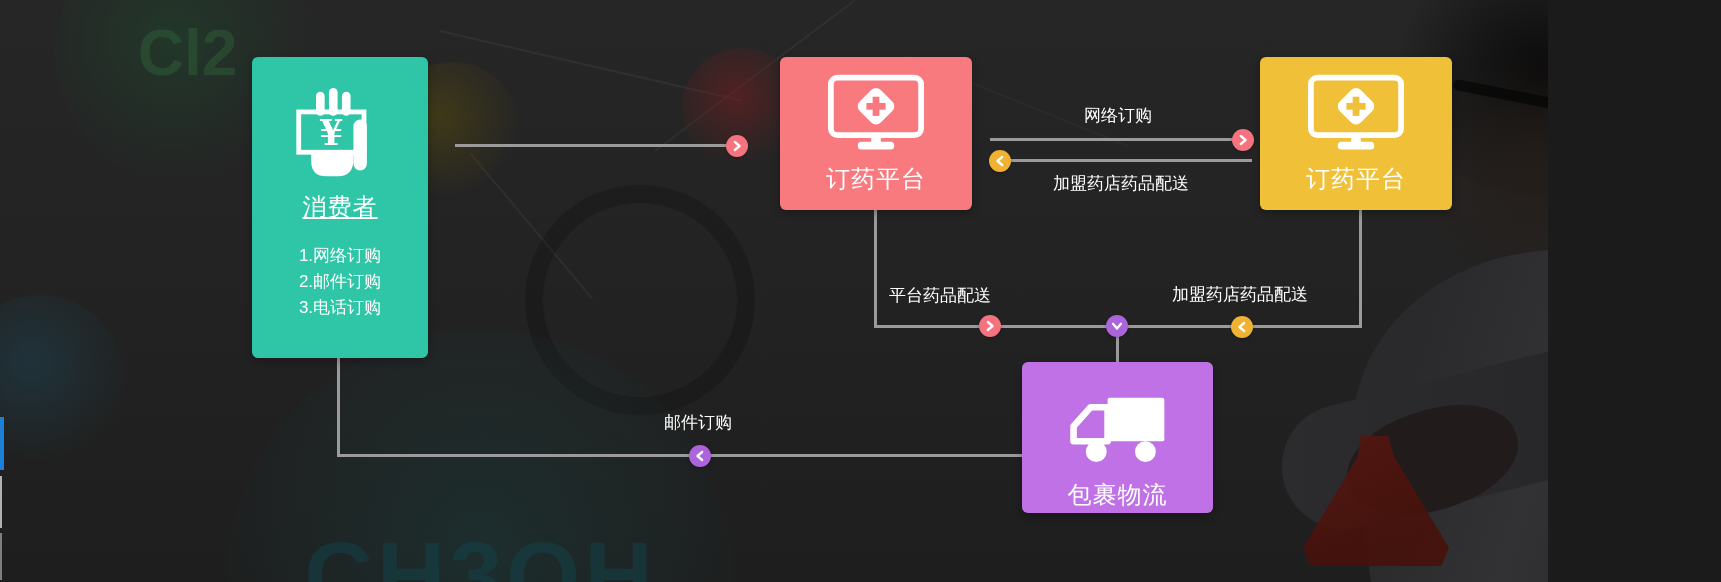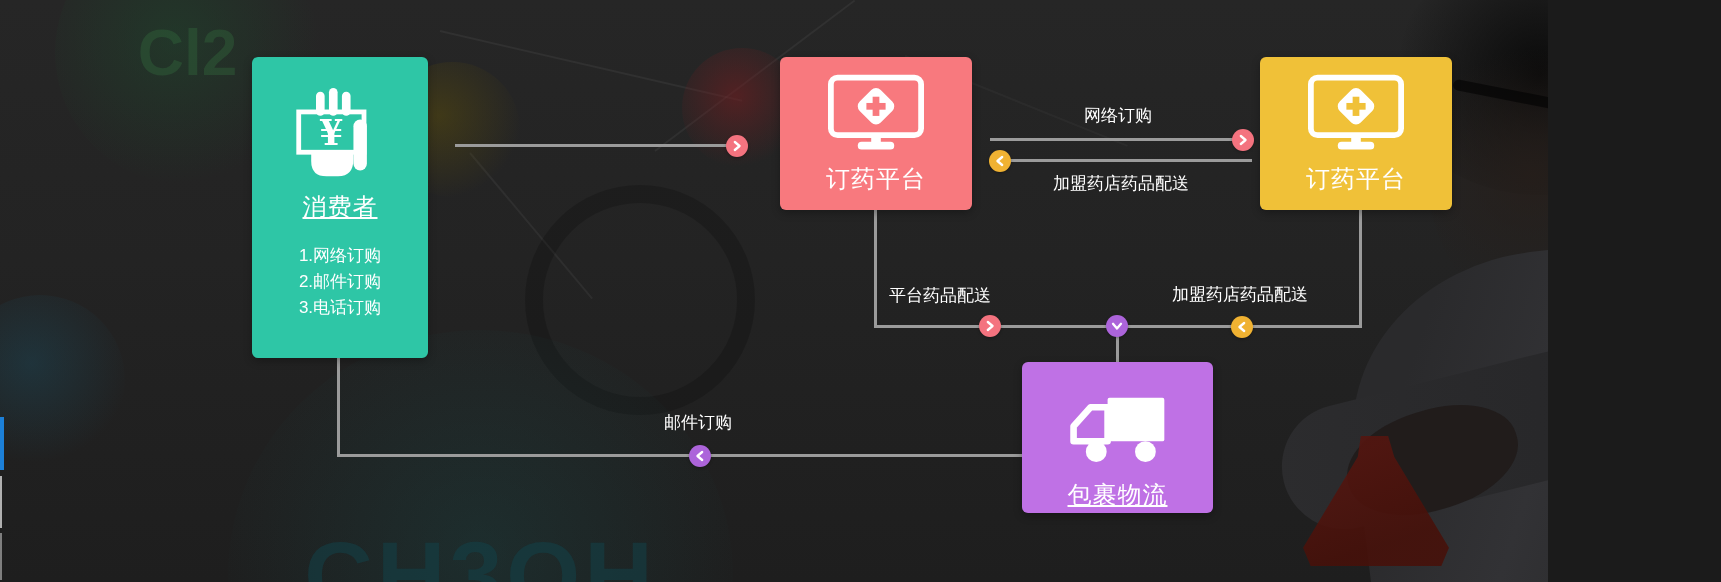--- a/index.html
+++ b/index.html
@@ -66,21 +66,21 @@
   .n-consumer { left:252px; top:57px; width:176px; height:301px; background:#2EC6A6; --nc:#2EC6A6; }
   .n-platform-l { left:780px; top:57px; width:192px; height:153px; background:#F8797E; --nc:#F8797E; }
   .n-platform-r { left:1260px; top:57px; width:192px; height:153px; background:#F0C138; --nc:#F0C138; }
   .n-logistics { left:1022px; top:362px; width:191px; height:151px; background:#BF71E5; --nc:#BF71E5; }
   .n-consumer .icon { margin-top:30px; }
   .n-consumer .node-title { margin-top:10px;text-decoration:underline; }
   .order-list { list-style:none; margin-top:20px; text-align:center; font-size:17px; line-height:26px; }
   .n-platform-l .icon, .n-platform-r .icon { margin-top:17px; }
   .n-platform-l .node-title, .n-platform-r .node-title { margin-top:9px; }
   .n-logistics .icon { margin-top:30px; }
-  .n-logistics .node-title { margin-top:13px;text-decoration:underline; }
+  .n-logistics .node-title { margin-top:13px; }
   .cross-fill { fill:var(--nc); }
   .arrow { position:absolute; width:22px; height:22px; border-radius:50%;
            display:flex; align-items:center; justify-content:center; z-index:3;
            box-shadow:0 1px 3px rgba(0,0,0,.3); }
   .arrow.pink { background:#F4737F; }
   .arrow.yellow { background:#F0B232; }
   .arrow.purple { background:#AC64DA; }
   .chev { display:block; }
   .chev.left { transform:rotate(180deg); }
   .chev.down { transform:rotate(90deg); }

